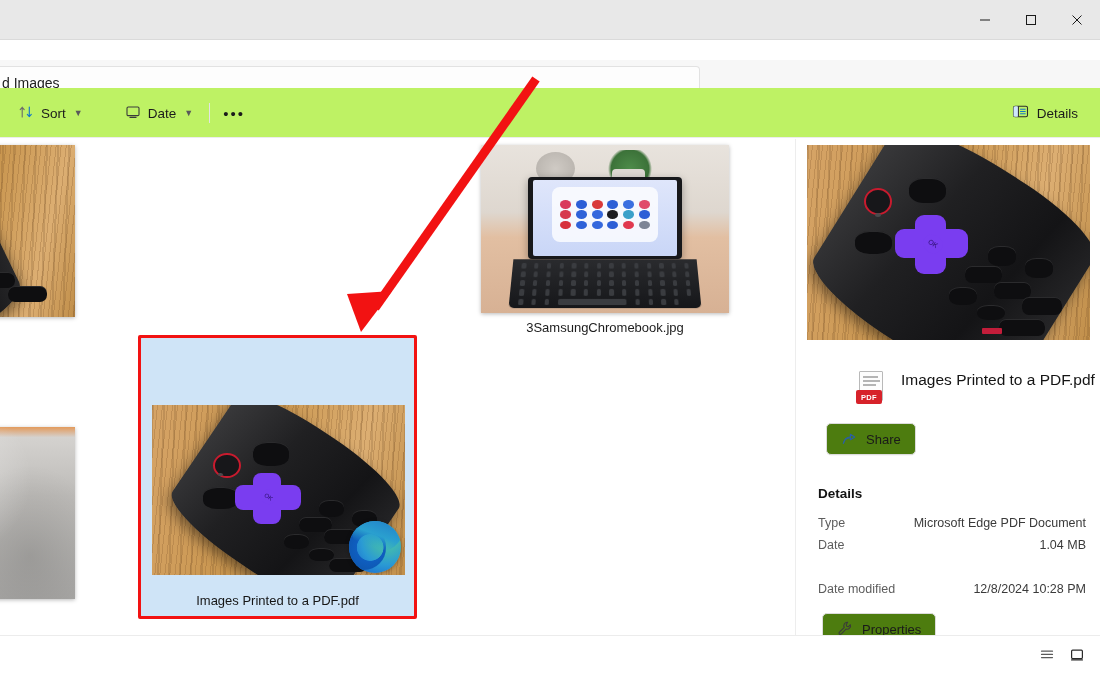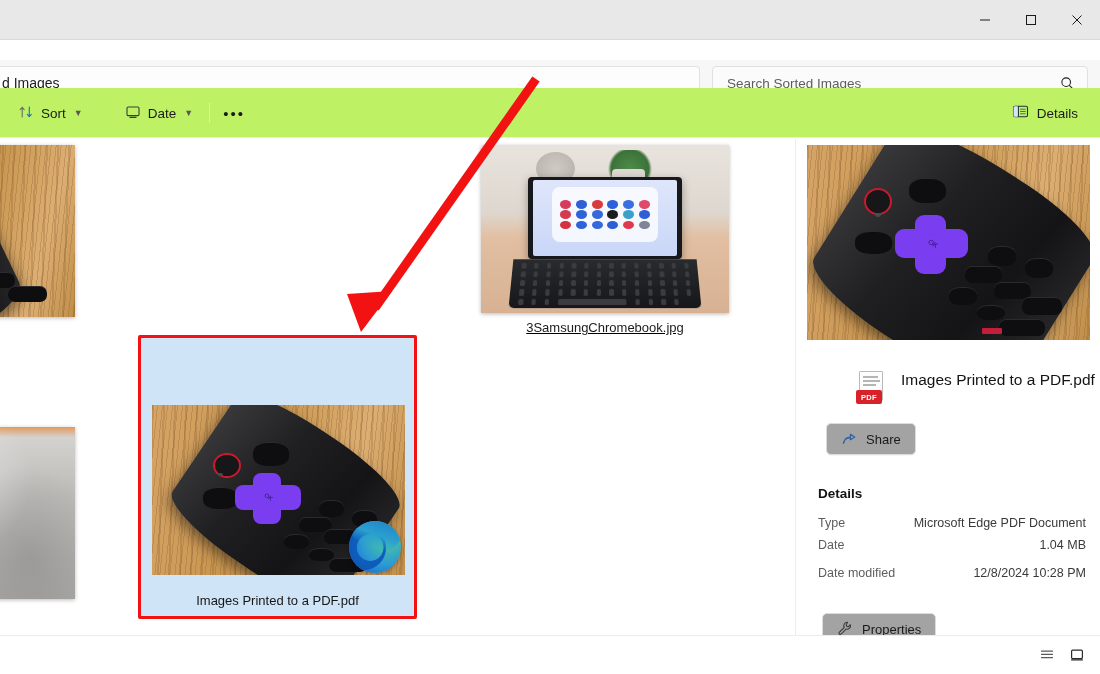--- a/index.html
+++ b/index.html
@@ -383,21 +383,21 @@
     font-size: 15.5px; color: #141414;
     white-space: nowrap; overflow: hidden; text-overflow: ellipsis;
   }
   .pane-btn {
     position: absolute;
     height: 32px;
     display: inline-flex; align-items: center; gap: 9px;
     padding: 0 14px;
     border: 1px solid #dcdcdc;
     border-radius: 5px;
-    background: #a3a3a3;
+    background: #4d7c0f;
     font-size: 13px; color: #1a1a1a;
     box-shadow: 0 1px 0 rgba(0,0,0,.035);
   }
   .details-head {
     position: absolute; left: 818px; top: 486px;
     font-size: 13.5px; font-weight: bold; color: #141414;
   }
   .drow {
     position: absolute;
     left: 818px; width: 268px;
@@ -435,29 +435,20 @@
     <div class="wbtn close">
       <svg width="12" height="12" viewBox="0 0 12 12">
           <path d="M1.5 1.5l9 9M10.5 1.5l-9 9" stroke="currentColor" stroke-width="1"></path>
         </svg>
     </div>
   </div>
 
   <div class="addressrow">
     <div class="breadcrumb-box">
       <span class="breadcrumb-text">d Images</span>
-    </div>
-    <div class="searchbox">
-      <span class="search-placeholder">Search Sorted Images</span>
-      <span class="search-icon-btn">
-        <svg width="15" height="15" viewBox="0 0 16 16">
-          <circle cx="6.6" cy="6.6" r="4.6" fill="none" stroke="currentColor" stroke-width="1.15"></circle>
-          <path d="M10.2 10.2L14 14" stroke="currentColor" stroke-width="1.15" stroke-linecap="round"></path>
-        </svg>
-      </span>
     </div>
   </div>
 
   <div class="commandbar">
     <div style="width:8px"></div>
 
     <div class="cmd-item">
       <span>
         <svg width="16" height="16" viewBox="0 0 16 16">
           <path d="M4.2 13V3.4M4.2 3.4L2.2 5.6M4.2 3.4l2 2.2" fill="none" stroke="#6b6b6b" stroke-width="1.1" stroke-linecap="round" stroke-linejoin="round"></path>
@@ -516,21 +507,21 @@
     <div class="tile" style="left:-75px; top:288px;">
       <div class="thumb-frame" style="width:150px;height:172px;">
         <div class="pic">
           <div class="concrete"></div>
 
         </div>
       </div>
     </div>
 
 
-    <div class="tile" style="left:481px; top:6px; width:248px;text-decoration:underline;">
+    <div class="tile" style="left:481px; top:6px; width:248px;">
       <div class="thumb-frame" style="width:248px;height:168px;">
         <div class="pic">
           <div class="cbbg"></div>
           <div class="cb-lamp"></div>
           <div class="cb-plant"></div>
           <div class="cb-vase"></div>
           <div class="cb-screen">
             <div class="cb-disp">
               <div class="cb-appgrid">
                 <div class="cb-app" style="background:#d93a5c"></div>
@@ -716,21 +707,21 @@
   <div class="details-head">Details</div>
 
   <div class="drow" style="top:516px;">
     <span class="dkey">Type</span>
     <span class="dval">Microsoft Edge PDF Document</span>
   </div>
   <div class="drow" style="top:538px;">
     <span class="dkey">Date</span>
     <span class="dval">1.04 MB</span>
   </div>
-  <div class="drow" style="top:566px;justify-content:flex-end;">
+  <div class="drow" style="top:582px;justify-content:flex-end;">
     <span class="dkey">Date modified</span>
     <span class="dval">12/8/2024 10:28 PM</span>
   </div>
 
   <div class="pane-btn" style="left:822px; top:613px;">
     <span>
       <svg width="16" height="16" viewBox="0 0 16 16">
         <path d="M10.6 2.2a3.5 3.5 0 00-3.3 5.2L2.6 12a1.3 1.3 0 101.8 1.8l4.6-4.7a3.5 3.5 0 004.4-4.4l-2 2-1.7-.4-.4-1.7z" fill="none" stroke="#3a3a3a" stroke-width="1.05" stroke-linejoin="round"></path>
       </svg>
     </span>

